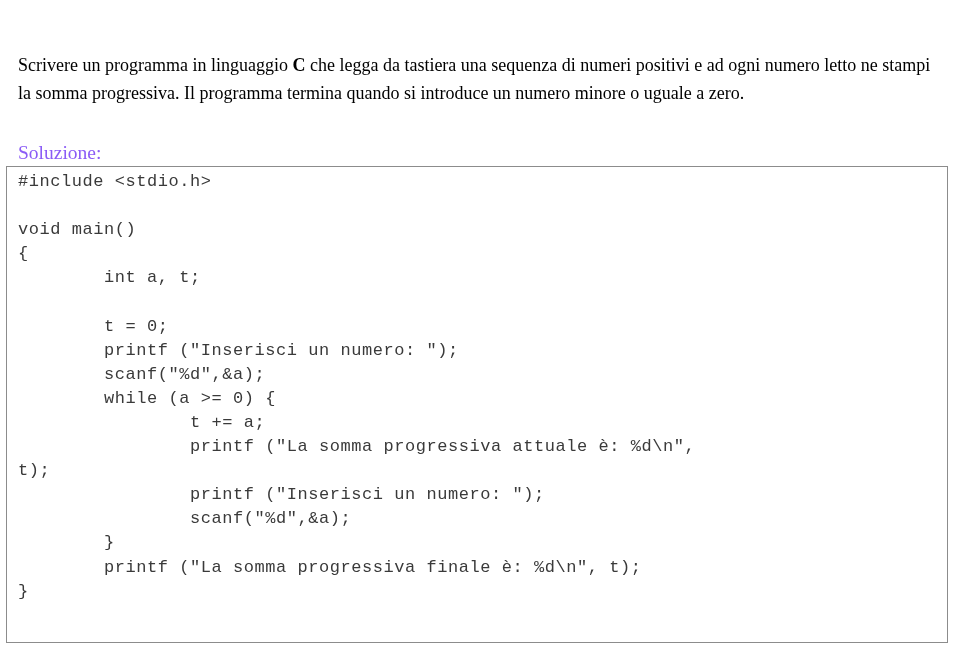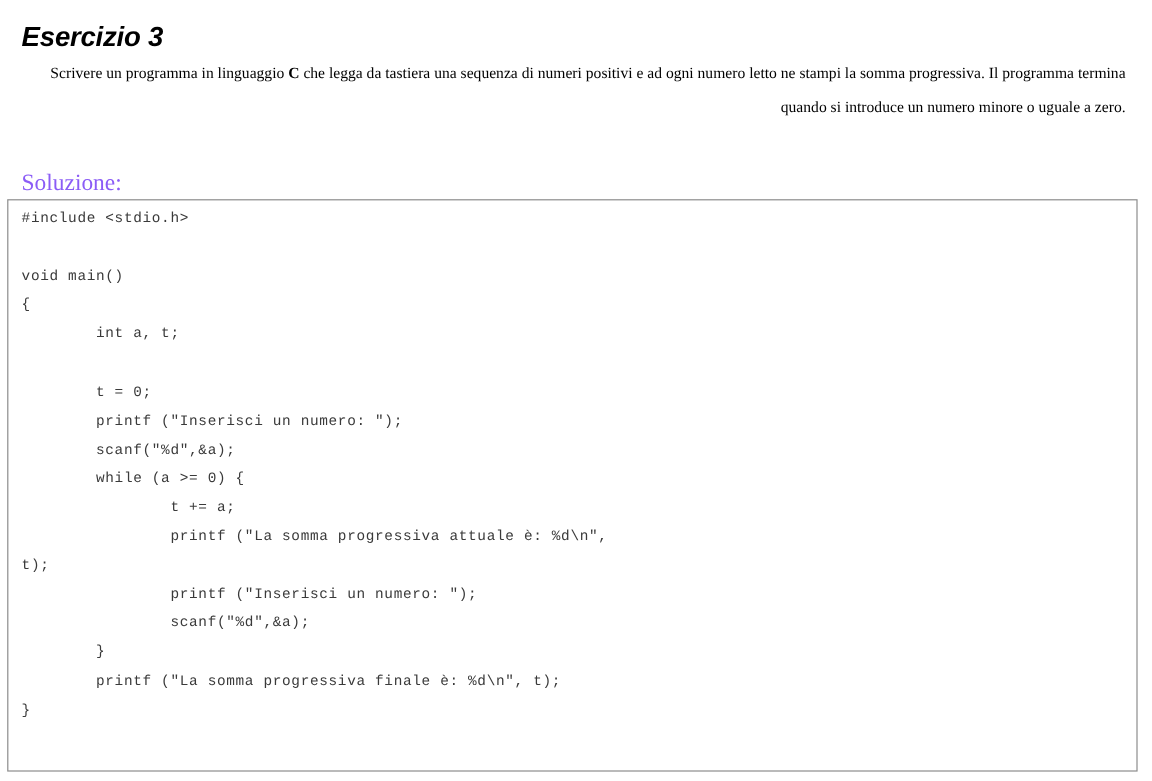--- a/index.html
+++ b/index.html
@@ -38,23 +38,23 @@
     white-space: nowrap;
   }
 
   
   .statement {
     position: absolute;
     left: 18px;
     top: 34px;
     width: 920px;
     font-family: "Liberation Serif", "DejaVu Serif", serif;
-    font-size: 13px;
+    font-size: 18px;
     line-height: 27.5px;
-    text-align: right;
+    text-align: left;
     color: #000000;
   }
   .statement .kw-c {
     font-weight: bold;
     font-family: "Liberation Serif", "DejaVu Serif", serif;
   }
 
   
   .solution-label {
     position: absolute;
@@ -76,40 +76,39 @@
     height: 477px;
     box-sizing: border-box;
     border: 1px solid #8c8c8c;
     background: #ffffff;
     overflow: hidden;
     padding: 3px 0 0 11px;
   }
   .code-listing {
     margin: 0;
     font-family: "Liberation Mono", "DejaVu Sans Mono", monospace;
-    font-size: 12px;
+    font-size: 17px;
     line-height: 24.1px;
     letter-spacing: 0.55px;
     color: #3a3a3a;
     white-space: pre;
   }
   .code-line {
     white-space: pre;
     min-height: 24.1px;
   }
   .code-line.blank {
     height: 24.1px;
   }
 </style>
 </head>
 <body>
 
 <div class="page">
 
-  <h1 class="exercise-title">Esercizio 3</h1>
 
   <p class="statement">
     <span>Scrivere un programma in linguaggio </span><span class="kw-c">C</span><span> che legga da tastiera una sequenza di numeri positivi e ad ogni numero letto ne stampi la somma progressiva. Il programma termina quando si introduce un numero minore o uguale a zero.</span>
   </p>
 
   <div class="solution-label">Soluzione:</div>
 
   <div class="code-box" style="border-color: rgb(140, 140, 140);">
     <div class="code-listing" id="code-listing" style="color: rgb(58, 58, 58);"><div class="code-line">#include &lt;stdio.h&gt;</div><div class="code-line blank">&nbsp;</div><div class="code-line">void main()</div><div class="code-line">{</div><div class="code-line">        int a, t;</div><div class="code-line blank">&nbsp;</div><div class="code-line">        t = 0;</div><div class="code-line">        printf ("Inserisci un numero: ");</div><div class="code-line">        scanf("%d",&amp;a);</div><div class="code-line">        while (a &gt;= 0) {</div><div class="code-line">                t += a;</div><div class="code-line">                printf ("La somma progressiva attuale è: %d\n",</div><div class="code-line">t);</div><div class="code-line">                printf ("Inserisci un numero: ");</div><div class="code-line">                scanf("%d",&amp;a);</div><div class="code-line">        }</div><div class="code-line">        printf ("La somma progressiva finale è: %d\n", t);</div><div class="code-line">}</div></div>
   </div>

